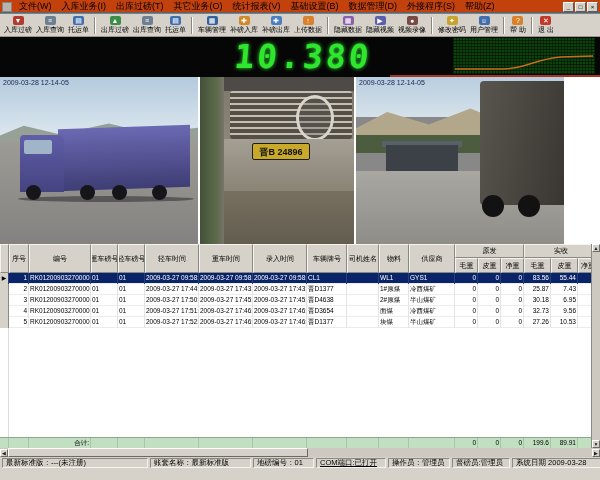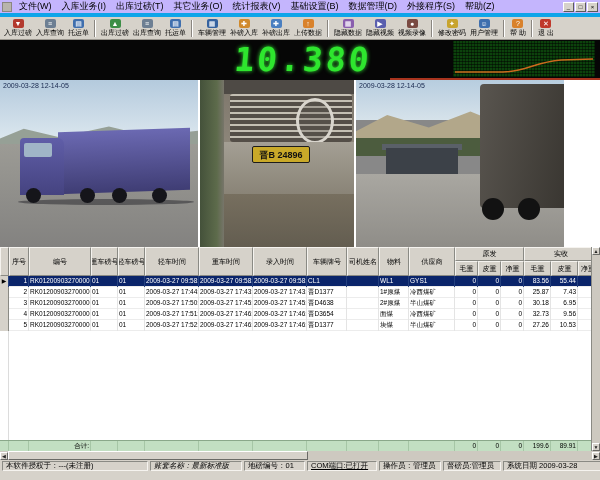--- a/index.html
+++ b/index.html
@@ -12,22 +12,22 @@
     color:#fff;font-size:8px;font-weight:bold;display:flex;align-items:center;
     padding:0 2px;gap:3px;flex:none;}
   .app-icon{width:9px;height:9px;background:linear-gradient(135deg,#d23c28 50%,#2a8c3c 50%);flex:none;}
   .title-text{flex:1;white-space:nowrap;overflow:hidden;}
   .winbtns{display:flex;gap:1px;flex:none;}
   .winbtn{width:11px;height:10px;background:#d6d2ca;border:1px solid;
     border-color:#fff #5a5a5a #5a5a5a #fff;font-size:6px;line-height:8px;
     text-align:center;color:#000;box-sizing:border-box;}
 
   
-  .menubar{height:13px;background:#c4b5fd;display:flex;align-items:center;
-    font-size:9px;padding:0 2px;border-bottom:4px solid #0ea5e9;flex:none;}
+  .menubar{height:13px;background:#c2410c;display:flex;align-items:center;
+    font-size:9px;padding:0 2px;border-bottom:1px solid #0ea5e9;flex:none;}
   .menu-grip{width:8px;height:8px;background:#b8b4ac;border:1px solid #8a8680;margin-right:2px;flex:none;}
   #menu-items{display:flex;flex:1;}
   .menu-item{padding:0 5px;white-space:nowrap;}
 
   
   .toolbar{height:22px;background:#d6d2ca;display:flex;align-items:center;
     padding:0 2px;border-bottom:1px solid #9a968e;flex:none;}
   .tbtn{display:flex;flex-direction:column;align-items:center;justify-content:center;
     padding:1px 2px;height:21px;box-sizing:border-box;}
   .ticon{width:11px;height:9px;border-radius:2px;color:#fff;font-size:7px;
@@ -448,22 +448,22 @@
     </div>
   </div>
 
   <div class="hscroll">
     <div class="sarrow">◀</div>
     <div class="hthumb"></div>
     <div class="sarrow pushright">▶</div>
   </div>
 
   <div class="statusbar" id="statusbar">
-      <div class="sseg" style="width: 146px;">本软件授权于：---(未注册)</div>
-      <div class="sseg" style="width: 92px; font-style: italic;">账套名称：最新标准版</div>
+      <div class="sseg" style="width: 146px;">最新标准版：---(未注册)</div>
+      <div class="sseg" style="width: 101px;">账套名称：最新标准版</div>
       <div class="sseg" style="width: 61px;">地磅编号：01</div>
       <div class="sseg" style="width: 70px; text-decoration: underline;">COM端口:已打开</div>
       <div class="sseg" style="width: 62px;">操作员：管理员</div>
       <div class="sseg" style="width: 58px;">督磅员:管理员</div>
       <div class="sseg" style="width: 100px;">系统日期 2009-03-28</div>
       <div class="sseg fill"></div>
     </div>
 
 </div>
 

